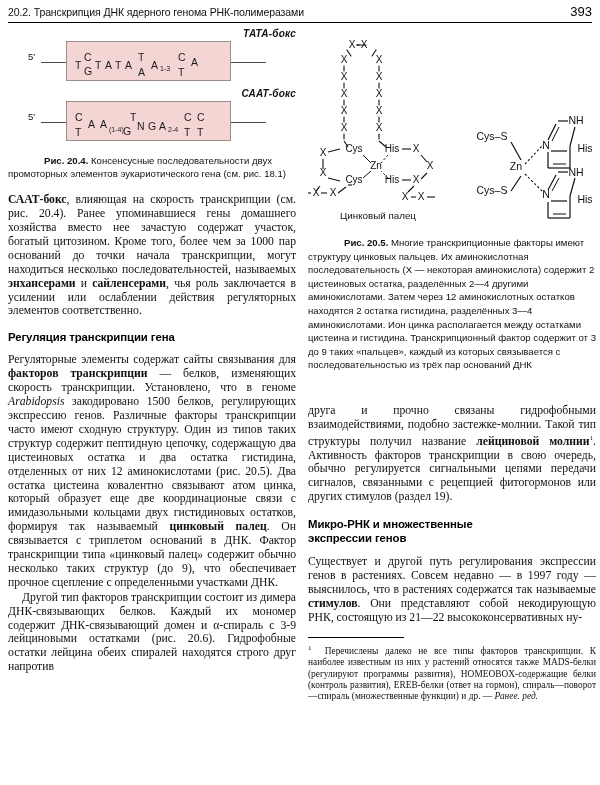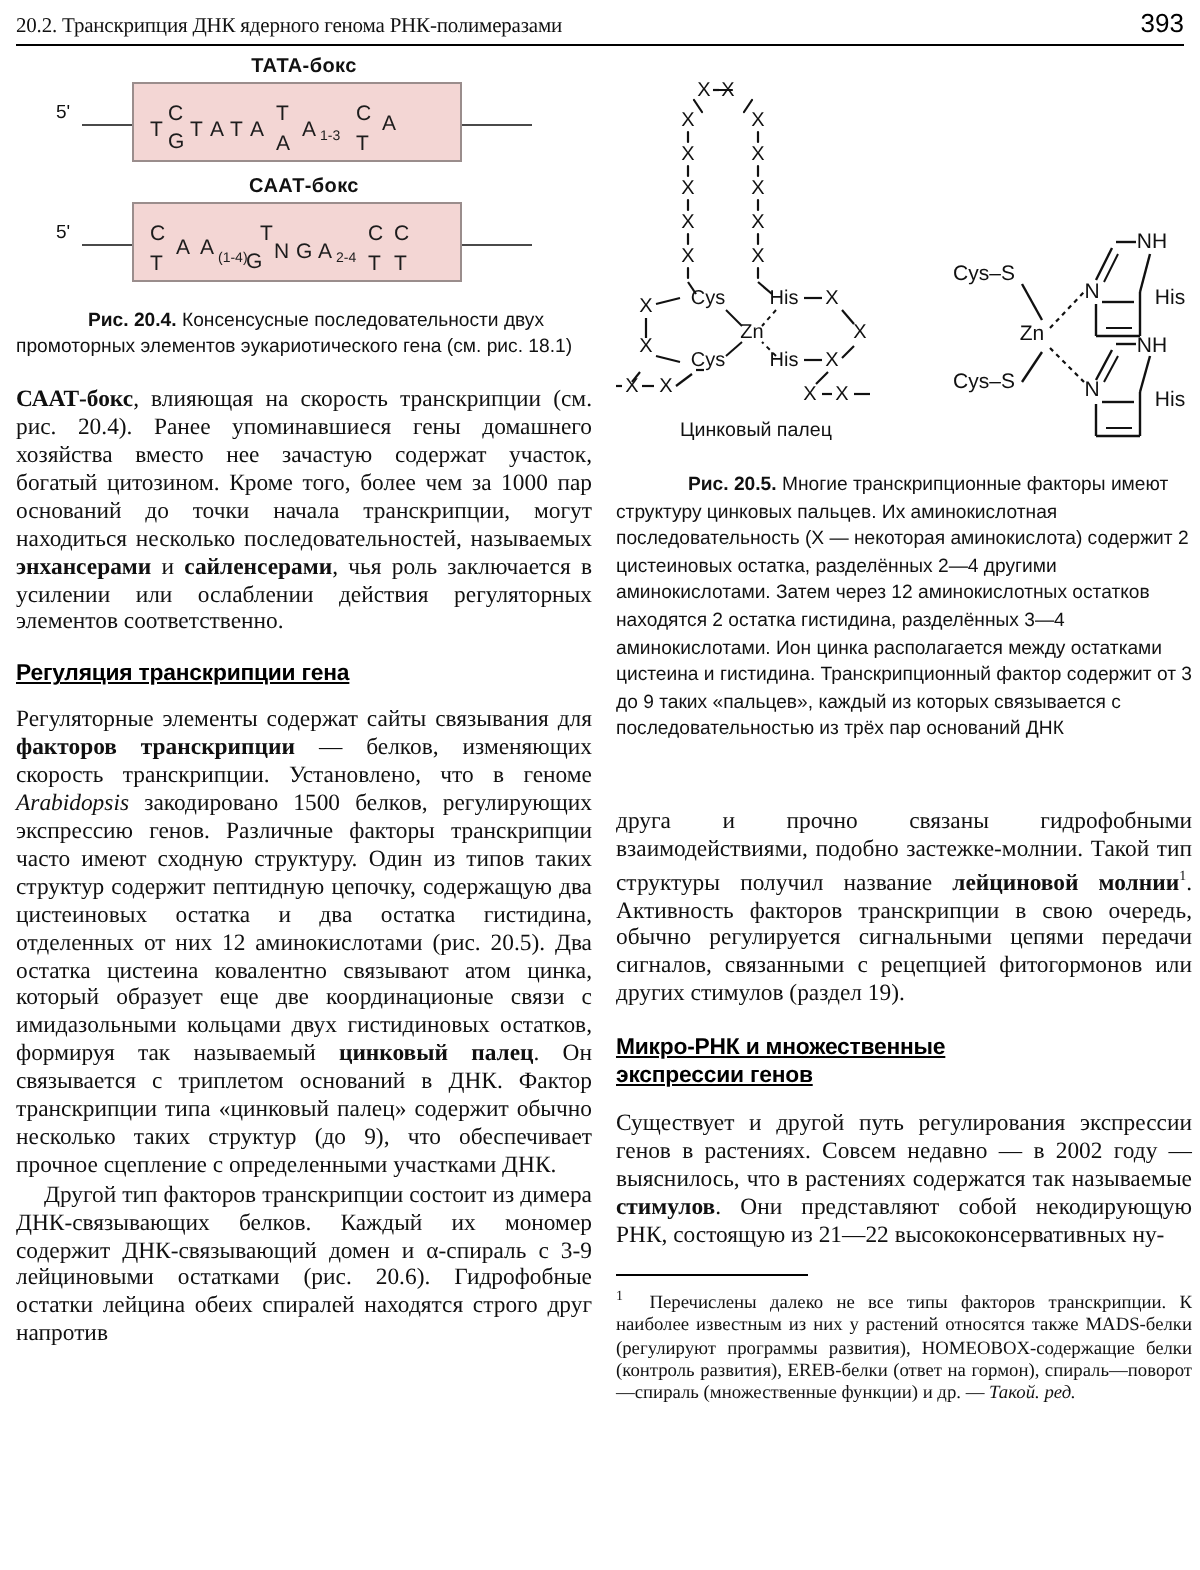--- a/index.html
+++ b/index.html
@@ -21,21 +21,21 @@
     position: absolute;
     left: 8px;
     top: 4px;
     width: 584px;
     height: 20px;
     display: flex;
     align-items: baseline;
     justify-content: space-between;
   }
   #running-head .rh-title {
-    font-family: Liberation Serif, serif;
+    font-family: Liberation Sans, sans-serif;
     font-size: 10.5px;
     letter-spacing: -0.1px;
     color: #111;
   }
   #running-head .rh-page {
     font-family: "Liberation Sans", sans-serif;
     font-size: 13px;
     font-weight: normal;
     color: #000;
   }
@@ -64,24 +64,25 @@
     height: 118px;
   }
   .seq-block {
     position: absolute;
     width: 288px;
   }
   .seq-title {
     font-family: "Liberation Sans", sans-serif;
     font-size: 10px;
     font-weight: bold;
-    text-align: center;
+    text-align: right;
     color: #111;
     margin-bottom: 2px;
     letter-spacing: 0.2px;
+    font-style: italic;
   }
   .seq-row {
     position: relative;
     height: 40px;
   }
   .seq-five {
     position: absolute;
     left: 20px;
     top: 10px;
     font-family: "Liberation Sans", sans-serif;
@@ -155,21 +156,20 @@
   .body-text i { font-style: italic; }
   .body-text .indent { display: inline-block; width: 14px; }
 
   .sec-head {
     font-family: "Liberation Sans", sans-serif;
     font-size: 11.4px;
     font-weight: bold;
     line-height: 14px;
     color: #000;
     letter-spacing: -0.1px;
-    text-decoration: underline;
   }
 
   
   #fig-205-art {
     position: relative;
     width: 288px;
     height: 200px;
   }
   #fig-205-art svg { display: block; }
   .zf-label {
@@ -441,23 +441,23 @@
   <div class="body-text" style="margin-top:32px;">
     <span>друга и прочно связаны гидрофобными взаимодействиями, подобно застежке-молнии. Такой тип структуры получил название </span><b>лейциновой молнии</b><sup class="fnref">1</sup><span>. Активность факторов транскрипции в свою очередь, обычно регулируется сигнальными цепями передачи сигналов, связанными с рецепцией фитогормонов или других стимулов (раздел 19).</span>
   </div>
 
   <div class="sec-head" style="margin-top:13px;">
     <div>Микро-РНК и множественные</div>
     <div>экспрессии генов</div>
   </div>
 
   <div class="body-text" style="margin-top:10px;">
-    <span>Существует и другой путь регулирования экспрессии генов в растениях. Совсем недавно — в 2002 году — выяснилось, что в растениях содержатся так называемые </span><b>стимулов</b><span>. Они представляют собой некодирующую РНК, состоящую из 21—22 высококонсервативных ну-</span>
+    <span>Существует и другой путь регулирования экспрессии генов в растениях. Совсем недавно — в 1997 году — выяснилось, что в растениях содержатся так называемые </span><b>стимулов</b><span>. Они представляют собой некодирующую РНК, состоящую из 21—22 высококонсервативных ну-</span>
   </div>
 
   <div style="margin-top:12px;">
     <div id="footnote-rule"></div>
     <div class="footnote">
-      <span class="fn-mark">1</span>&nbsp;&nbsp;<span>Перечислены далеко не все типы факторов транскрипции. К наиболее известным из них у растений относятся также MADS-белки (регулируют программы развития), HOMEOBOX-содержащие белки (контроль развития), EREB-белки (ответ на гормон), спираль—поворот—спираль (множественные функции) и др. — </span><i>Такой. ред.</i>
+      <span class="fn-mark">1</span>&nbsp;&nbsp;<span>Перечислены далеко не все типы факторов транскрипции. К наиболее известным из них у растений относятся также MADS-белки (регулируют программы развития), HOMEOBOX-содержащие белки (контроль развития), EREB-белки (ответ на гормон), спираль—поворот—спираль (множественные функции) и др. — </span><i>Ранее. ред.</i>
     </div>
   </div>
 
 </div>
 
 </body></html>

